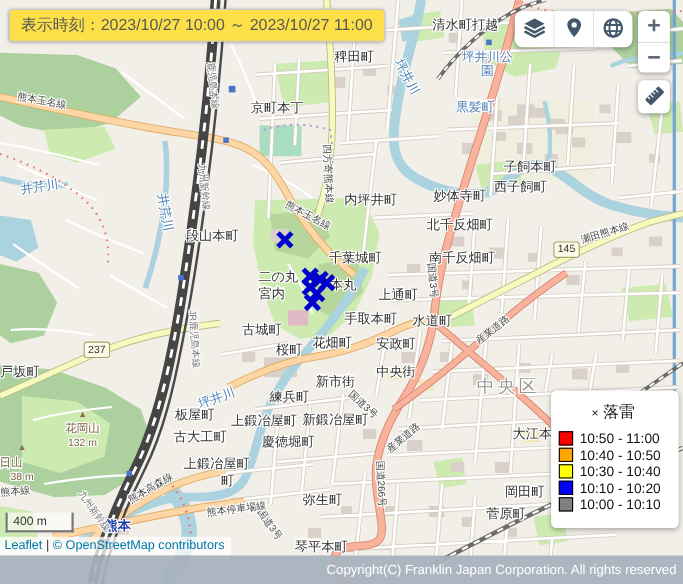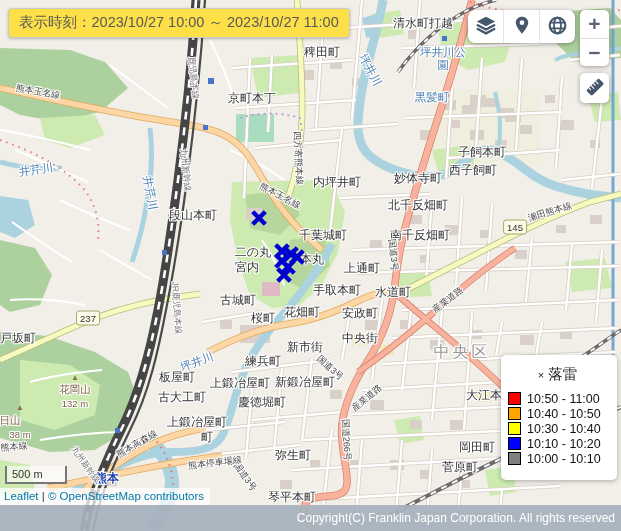--- a/index.html
+++ b/index.html
@@ -366,20 +366,20 @@
           <span class="legend-swatch" style="background: rgb(0, 0, 255);"></span>
           <span class="legend-label">10:10 - 10:20</span>
         </div>
         <div class="legend-row">
           <span class="legend-swatch" style="background: rgb(128, 128, 128);"></span>
           <span class="legend-label">10:00 - 10:10</span>
         </div>
       </div>
   </div>
 
-  <div class="scale">500 m</div>
+  <div class="scale">400 m</div>
 
   <div class="attribution">
     <a>Leaflet</a><span class="sep"> | </span><a>© OpenStreetMap contributors</a>
   </div>
 
   <div class="copyright-bar">Copyright(C) Franklin Japan Corporation. All rights reserved</div>
 </div>
 
 </body></html>

